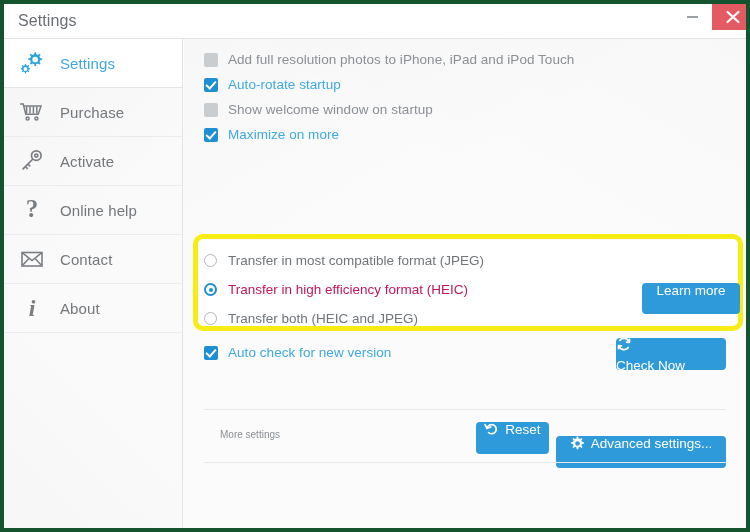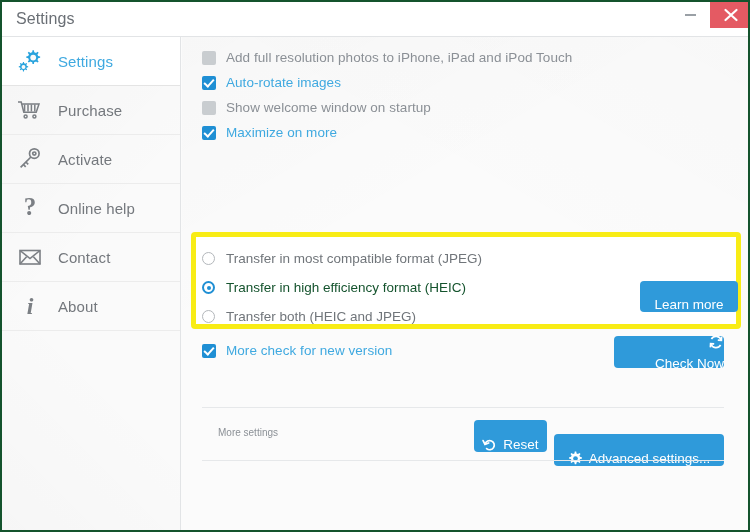--- a/index.html
+++ b/index.html
@@ -10,21 +10,21 @@
   body {
     font-family: "Liberation Sans", sans-serif;
     -webkit-font-smoothing: antialiased;
   }
 
   #app {
     position: relative;
     width: 750px;
     height: 532px;
     box-sizing: border-box;
-    border: 2px solid #14532d;
+    border: 4px solid #14532d;
     background: #fbfbfb;
     overflow: hidden;
   }
 
   
   .titlebar {
     position: absolute;
     left: 0; top: 0;
     width: 750px;
     height: 35px;
@@ -170,21 +170,21 @@
   .opt-label.off { color: #8b9096; }
 
   
   .highlight {
     position: absolute;
     left: 9px;
     top: 195px;
     width: 550px;
     height: 97px;
     border: 5px solid #f8ec15;
-    border-radius: 4px;
+    border-radius: 10px;
     box-sizing: border-box;
     background: #ffffff;
   }
   .radio-group {
     position: absolute;
     left: 6px;
     top: 7px;
     width: 430px;
   }
   .radio-row {
@@ -208,34 +208,34 @@
     content: "";
     position: absolute;
     left: 2.5px;
     top: 2.5px;
     width: 4px;
     height: 4px;
     border-radius: 50%;
     background: #1f8fd4;
   }
   .radio-label { font-size: 13.5px; }
-  .radio-label.on  { color: #14532d; }
+  .radio-label.on  { color: #be185d; }
   .radio-label.off { color: #70757a; }
 
   
   .btn {
     position: absolute;
     background: #2f9ada;
     color: #ffffff;
     border: none;
     border-radius: 4px;
     font-family: "Liberation Sans", sans-serif;
     font-size: 13.5px;
     display: flex;
-    align-items: flex-end;
+    align-items: flex-start;
     justify-content: center;
     gap: 6px;
     cursor: default;
     padding: 0;
     box-sizing: border-box;
   }
   .btn svg { flex: 0 0 auto; }
 
   #learn-more-btn {
     left: 444px; top: 44px;
@@ -374,21 +374,21 @@
     <div class="opt-list">
 
       <div class="opt-row">
         <span class="cbx off"></span>
         <span class="opt-label off">Add full resolution photos to iPhone, iPad and iPod Touch</span>
       </div>
 
 
       <div class="opt-row">
         <span class="cbx on"></span>
-        <span class="opt-label on">Auto-rotate images</span>
+        <span class="opt-label on">Auto-rotate startup</span>
       </div>
 
       <div class="opt-row">
         <span class="cbx off"></span>
         <span class="opt-label off">Show welcome window on startup</span>
       </div>
 
 
       <div class="opt-row">
         <span class="cbx on"></span>
@@ -419,21 +419,21 @@
       </div>
 
       <button class="btn" id="learn-more-btn">
         <span>Learn more</span>
       </button>
 
     </div>
 
     <div class="autocheck-row">
       <span class="cbx on"></span>
-      <span class="opt-label on">More check for new version</span>
+      <span class="opt-label on">Auto check for new version</span>
     </div>
 
     <button class="btn" id="check-now-btn">
       <svg width="16" height="16" viewBox="0 0 16 16" fill="none" stroke="#ffffff" stroke-width="1.7">
         <path d="M13.2 6.2 A5.4 5.4 0 0 0 3.4 5.0"></path>
         <path d="M2.8 9.8 A5.4 5.4 0 0 0 12.6 11.0"></path>
         <path d="M13.6 2.6 L13.4 6.4 L9.8 6.1"></path>
         <path d="M2.4 13.4 L2.6 9.6 L6.2 9.9"></path>
       </svg>
       <span>Check Now</span>

